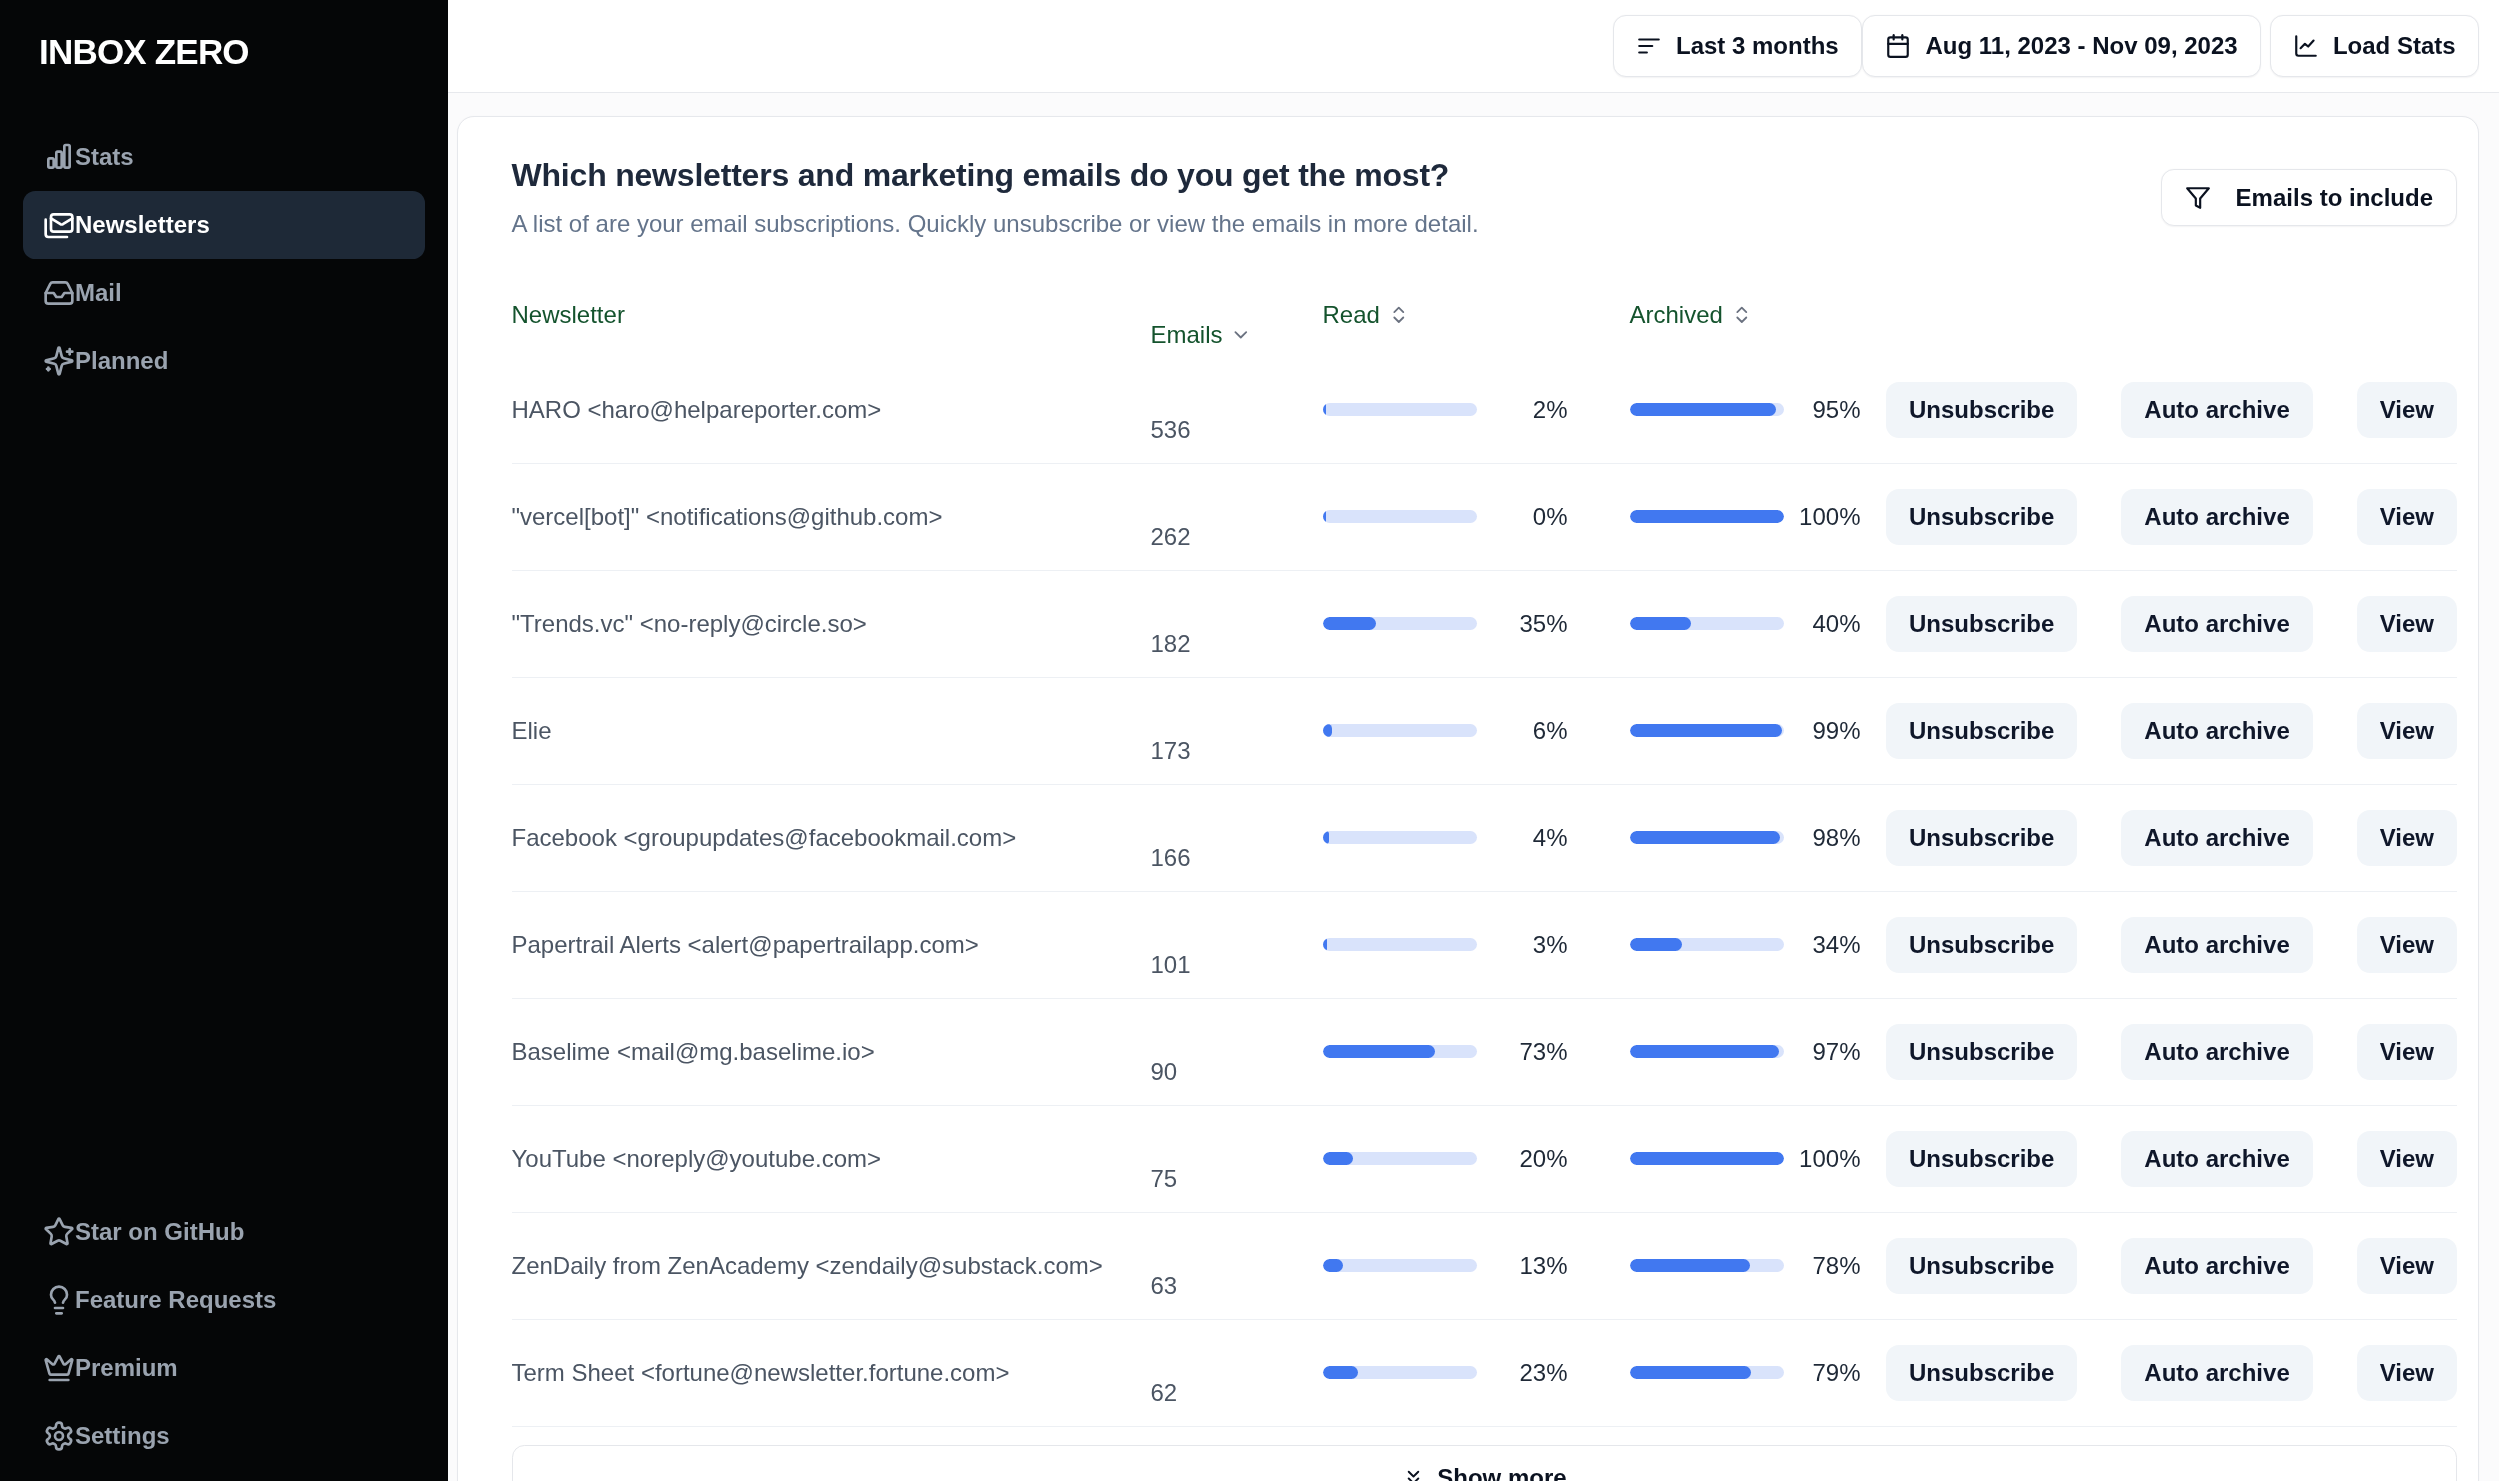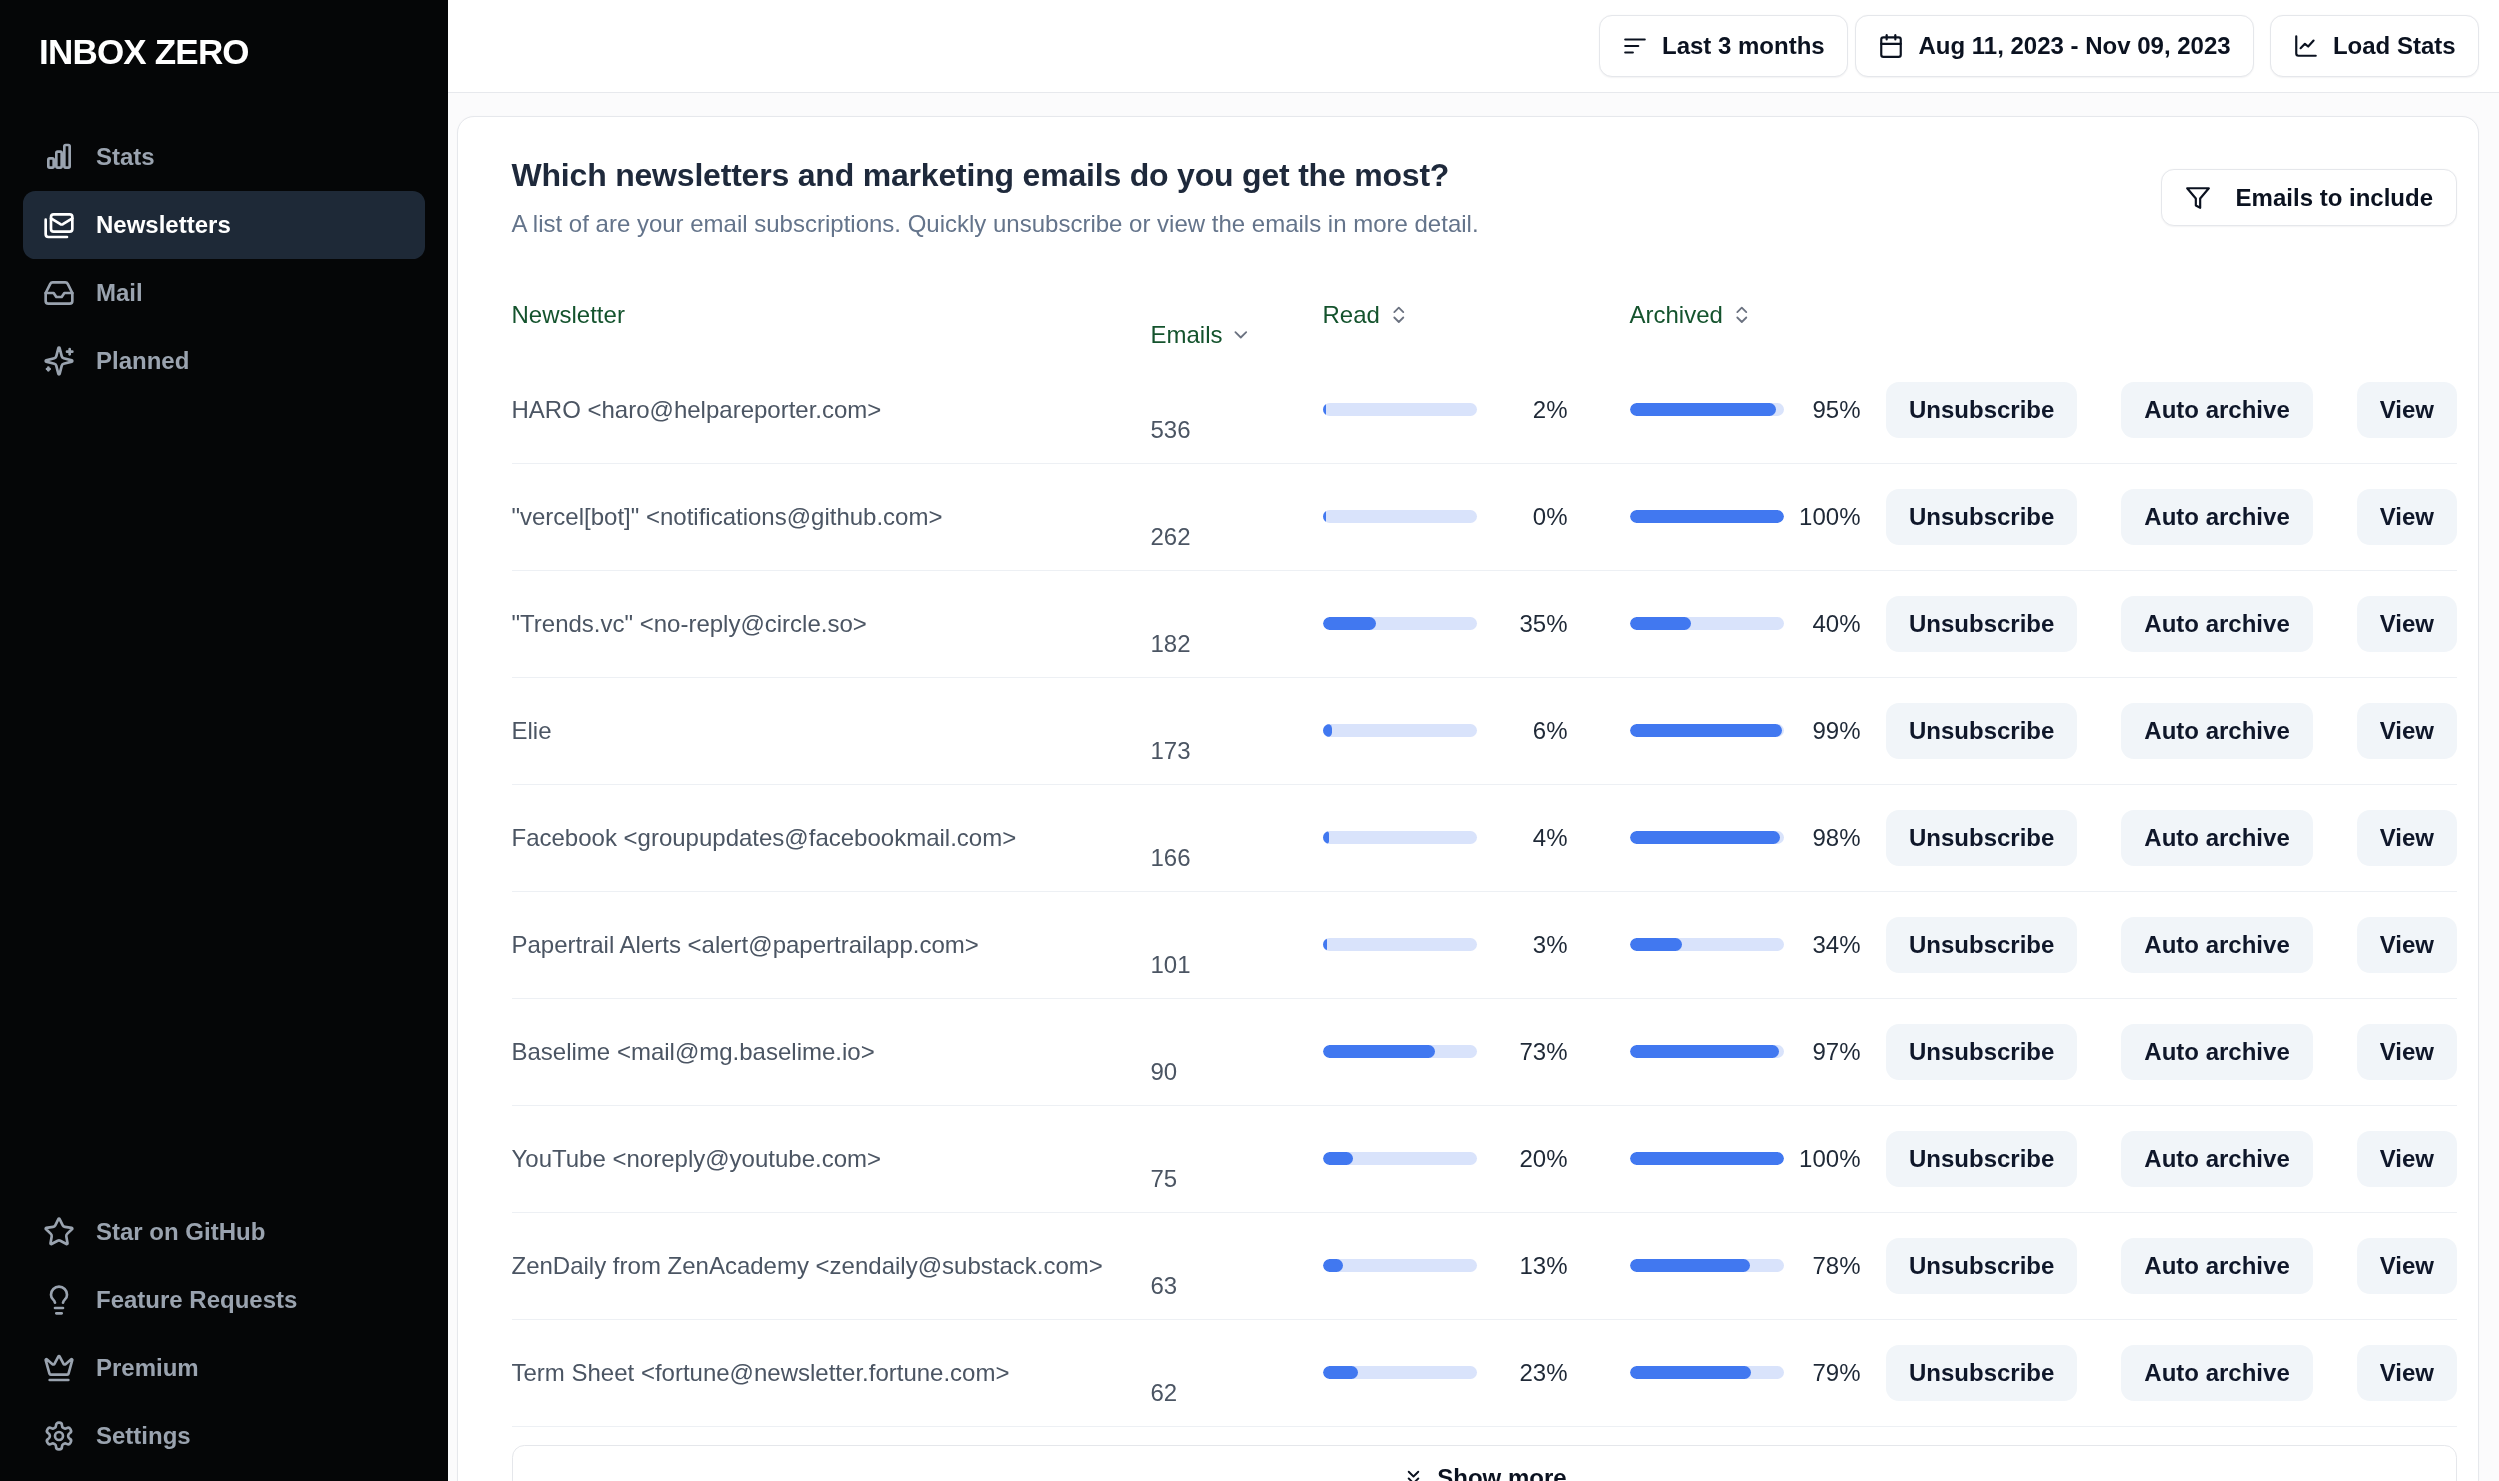--- a/index.html
+++ b/index.html
@@ -19,33 +19,33 @@
   .logo {
     color: #ffffff; font-size: 35px; font-weight: 800;
     letter-spacing: -0.8px; margin: 32px 0 0 39px; cursor: pointer;
   }
   .nav { display: flex; flex-direction: column; }
   .main-nav { margin-top: 51px; }
   .footer-nav { margin-bottom: 10.8px; }
   .spacer { flex: 1; }
   .nav-item {
     height: 68px; margin: 0 23px; padding: 0 20px; border-radius: 12.3px;
-    display: flex; align-items: center; gap: 21px;
+    display: flex; align-items: center; 
     color: #9aa3af; font-size: 24px; font-weight: 600; cursor: pointer;
   }
   .nav-item.active { background: #1e2937; color: #ffffff; font-weight: 700; }
   .nav-item svg { width: 32px; height: 32px; flex-shrink: 0; }
 
   
   .main { flex: 1; display: flex; flex-direction: column; min-width: 0; }
   .topbar {
     height: 93px; flex-shrink: 0; background: #ffffff;
     border-bottom: 0.8px solid #e7e9ed;
     display: flex; align-items: center; justify-content: flex-end;
-    gap: 7px; padding-right: 21px;
+    padding-right: 21px;
   }
   .tb-btn {
     height: 62px; display: inline-flex; align-items: center; gap: 14px;
     padding: 0 22.4px; background: #ffffff; border: 0.8px solid #e5e7eb;
     border-radius: 13px; font-family: inherit; font-size: 24px; font-weight: 600;
     color: #0b1220; box-shadow: 0 0.8px 1.5px rgba(16,24,40,.05); cursor: pointer;
     white-space: nowrap;
   }
   .tb-btn:last-child { margin-left: 8.5px; }
   .tb-btn svg { width: 26px; height: 26px; }

